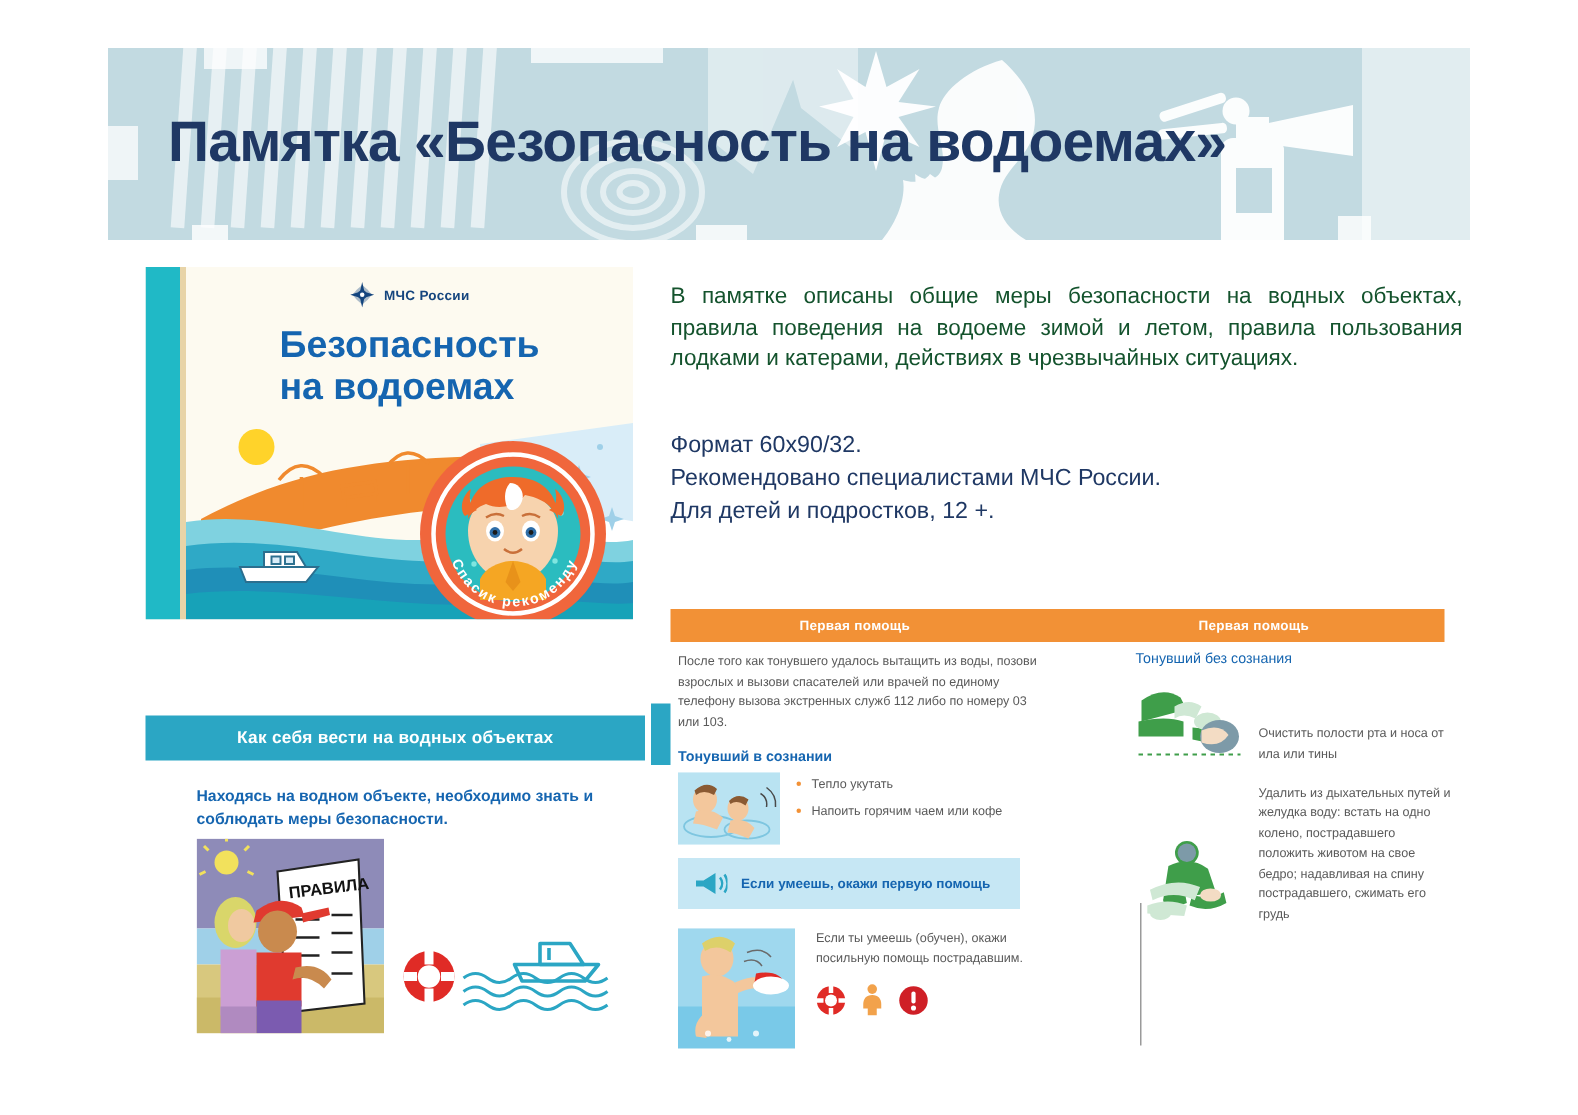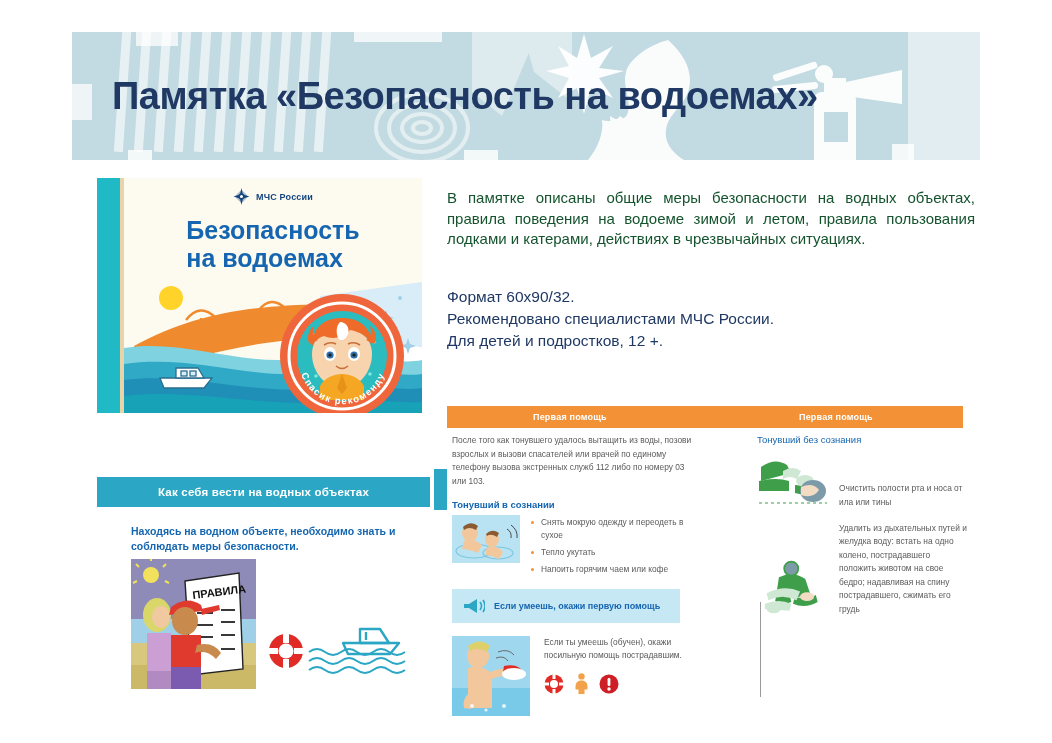--- a/index.html
+++ b/index.html
@@ -373,21 +373,20 @@
             <path d="M11 12 q8 -7 15 -1 l-2 4 q-7 -4 -12 0z"></path>
             <path d="M34 19 q6 -6 13 -1 l-2 4 q-6 -4 -10 -1z"></path>
           </g>
           <g fill="none" stroke="#4a4a4a" stroke-width="1">
               <path d="M55 14 q5 3 4 9"></path>
               <path d="M59 10 q7 5 6 13"></path>
             </g>
         </svg>
       </div>
       <ul class="faL-ul">
-        <li>Снять мокрую одежду и переодеть в сухое</li>
         <li>Тепло укутать</li>
         <li>Напоить горячим чаем или кофе</li>
       </ul>
     </div>
 
     <div class="callout">
       <svg width="22" height="16" viewBox="0 0 22 16">
         <path d="M1 6 h5 l8 -5 v14 l-8 -5 h-5z" fill="#2ba6c4"></path>
         <g stroke="#2ba6c4" stroke-width="1.6" fill="none">
           <path d="M17 4 q3 4 0 8"></path>

